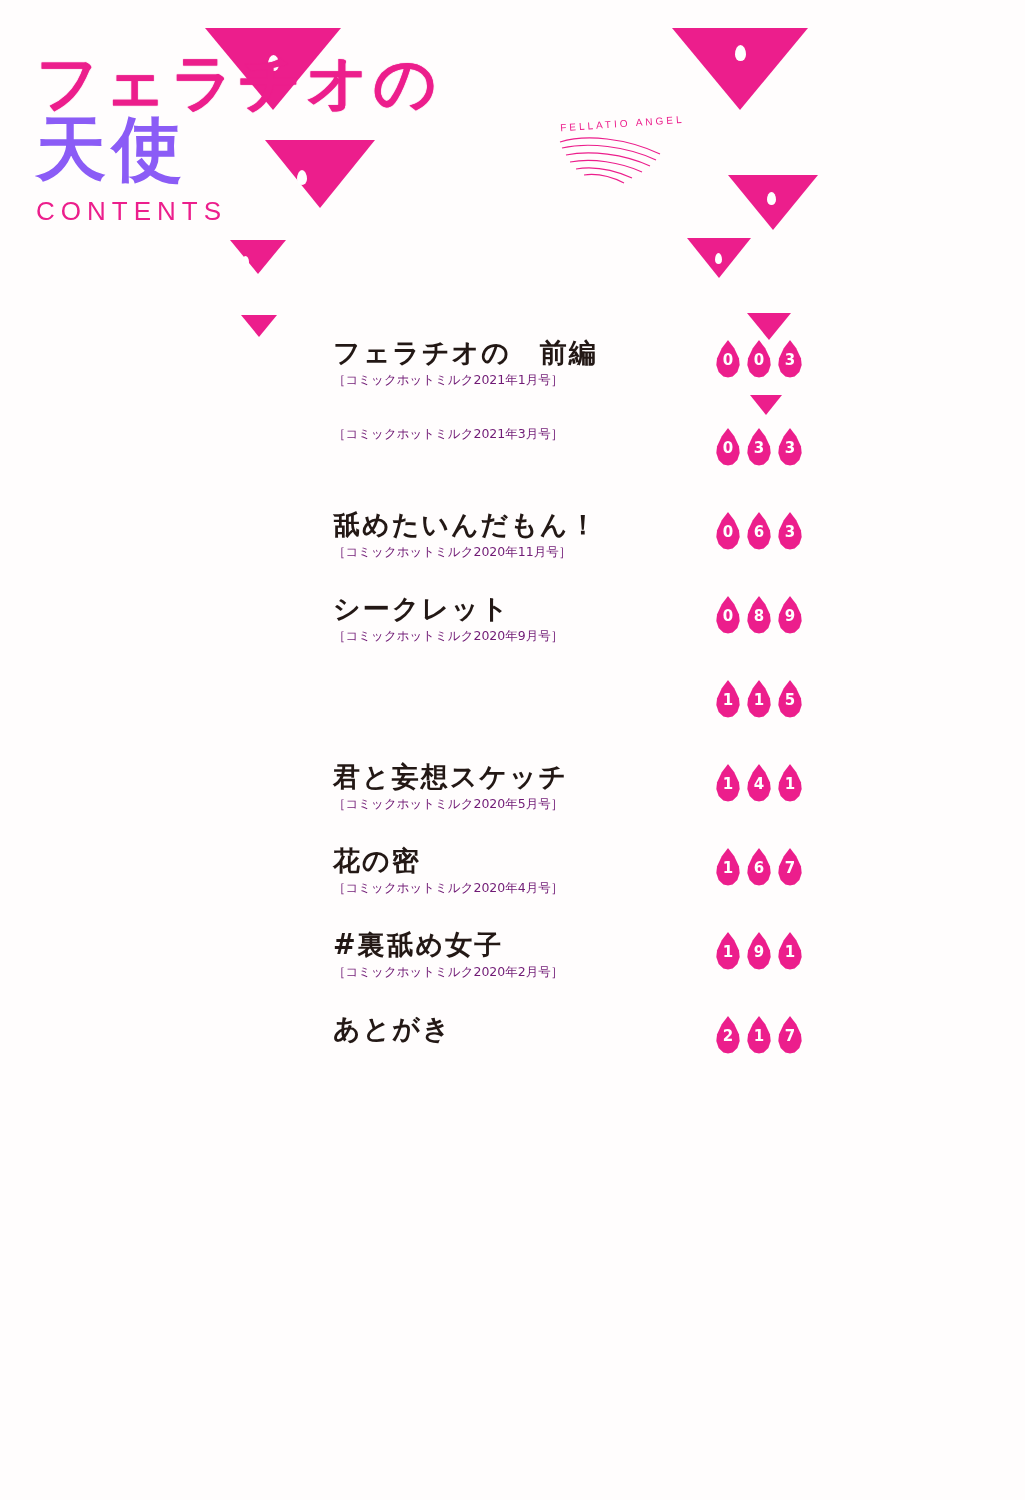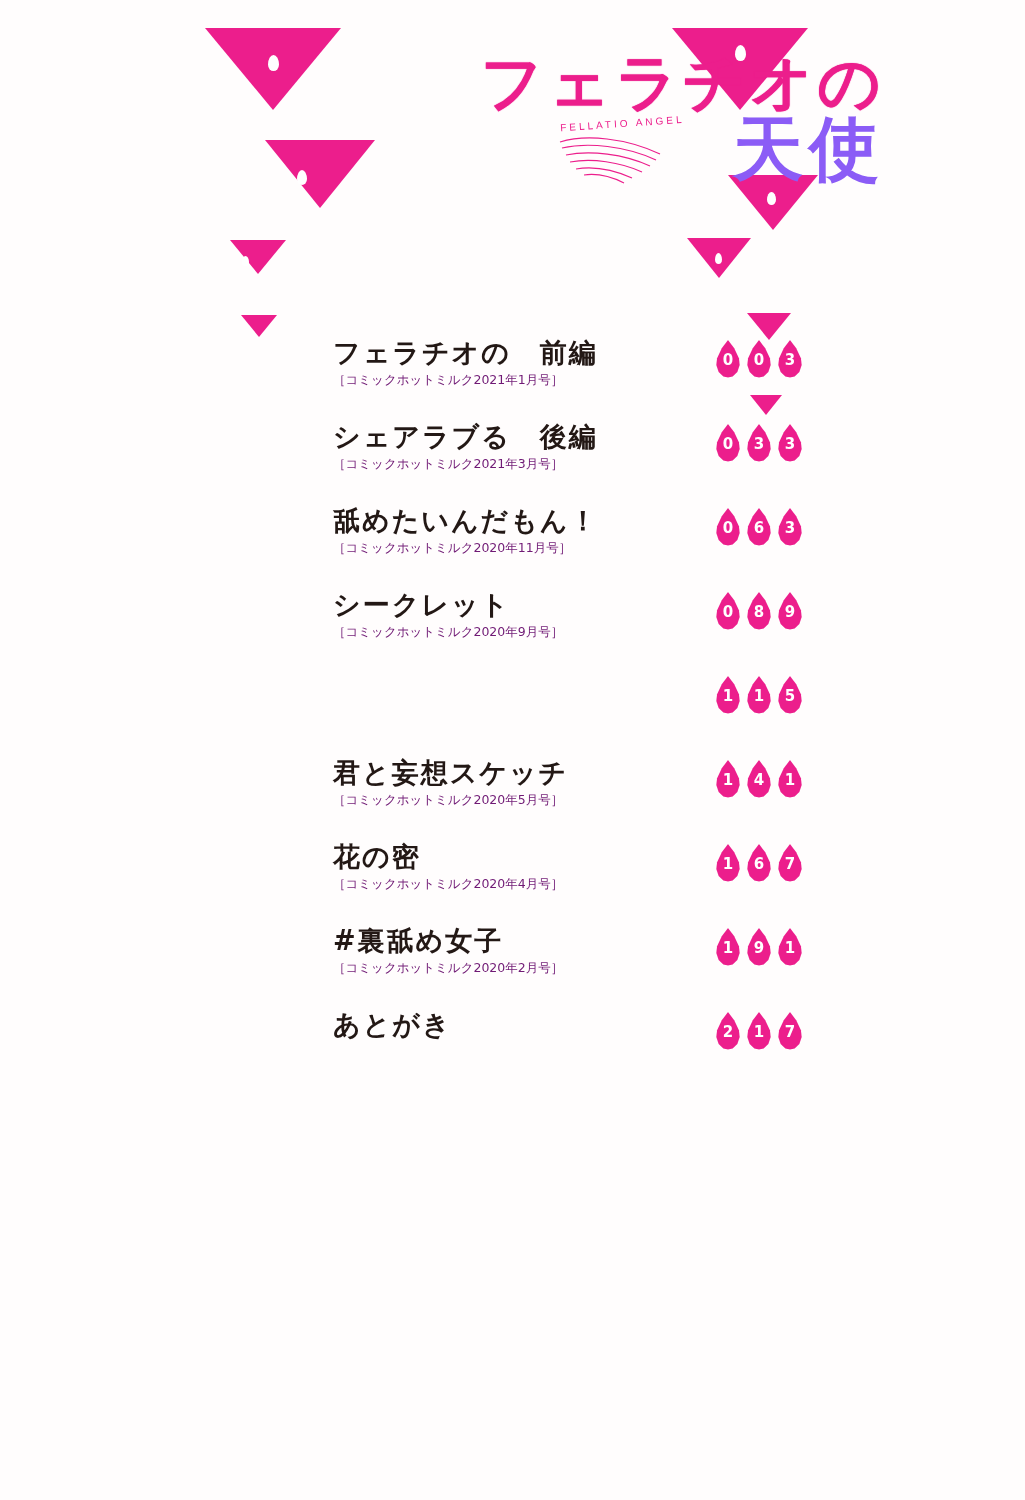--- a/index.html
+++ b/index.html
@@ -34,21 +34,21 @@
     background: #ffffff;
     border-radius: 50% 50% 50% 50% / 60% 60% 40% 40%;
     pointer-events: none;
   }
 
   
   .title-wrap {
     position: absolute;
     left: 0; top: 50px;
     width: 885px;
-    text-align: right;
+    text-align: left;
     padding-left: 36px;
   }
   .title-main {
     font-family: "DejaVu Sans", sans-serif;
     color: #ec1e8c;
     font-size: 62px;
     font-weight: bold;
     letter-spacing: 4px;
     line-height: 1.08;
     text-shadow: 0 0 1px #ec1e8c;
@@ -168,20 +168,21 @@
   <div class="tri down" style="left:687px; top:238px; border-left-width:32px; border-right-width:32px; border-top-width:40px; border-top-color:#ec1e8c;"></div>
   <div class="drop-hole" style="left:715px; top:253px; width:7px; height:11px;"></div>
 
   <div class="tri down" style="left:747px; top:313px; border-left-width:22px; border-right-width:22px; border-top-width:27px; border-top-color:#ec1e8c;"></div>
 
   <div class="tri down" style="left:750px; top:395px; border-left-width:16px; border-right-width:16px; border-top-width:20px; border-top-color:#ec1e8c;"></div>
 
   <div class="title-wrap">
     <div class="title-main">フェラチオの</div>
     <div class="title-line2">天使</div>
+    <div class="contents-label">CONTENTS</div>
   </div>
   <div class="title-sub-en">FELLATIO ANGEL</div>
   <svg class="wing" viewBox="0 0 110 60">
     <g fill="none" stroke="#ec1e8c" stroke-width="1.2">
       <path d="M4 14 C30 6 70 10 104 26"></path>
       <path d="M6 20 C32 14 70 18 100 32"></path>
       <path d="M10 27 C34 22 68 26 94 38"></path>
       <path d="M14 34 C36 30 64 34 86 44"></path>
       <path d="M20 41 C38 38 58 42 76 50"></path>
       <path d="M28 47 C42 45 56 49 68 55"></path>
@@ -203,21 +204,20 @@
             <div class="dval">0</div>
           </div>
         <div class="digit">
             <div class="teardrop"></div>
             <div class="dval">3</div>
           </div>
       </div>
     </div>
 
     <div class="toc-row">
-      <div class="entry-title">シェアラブる　後編</div>
       <div class="entry-source">［コミックホットミルク2021年3月号］</div>
       <div class="pagenum">
         <div class="digit">
             <div class="teardrop"></div>
             <div class="dval">0</div>
           </div>
         <div class="digit">
             <div class="teardrop"></div>
             <div class="dval">3</div>
           </div>

